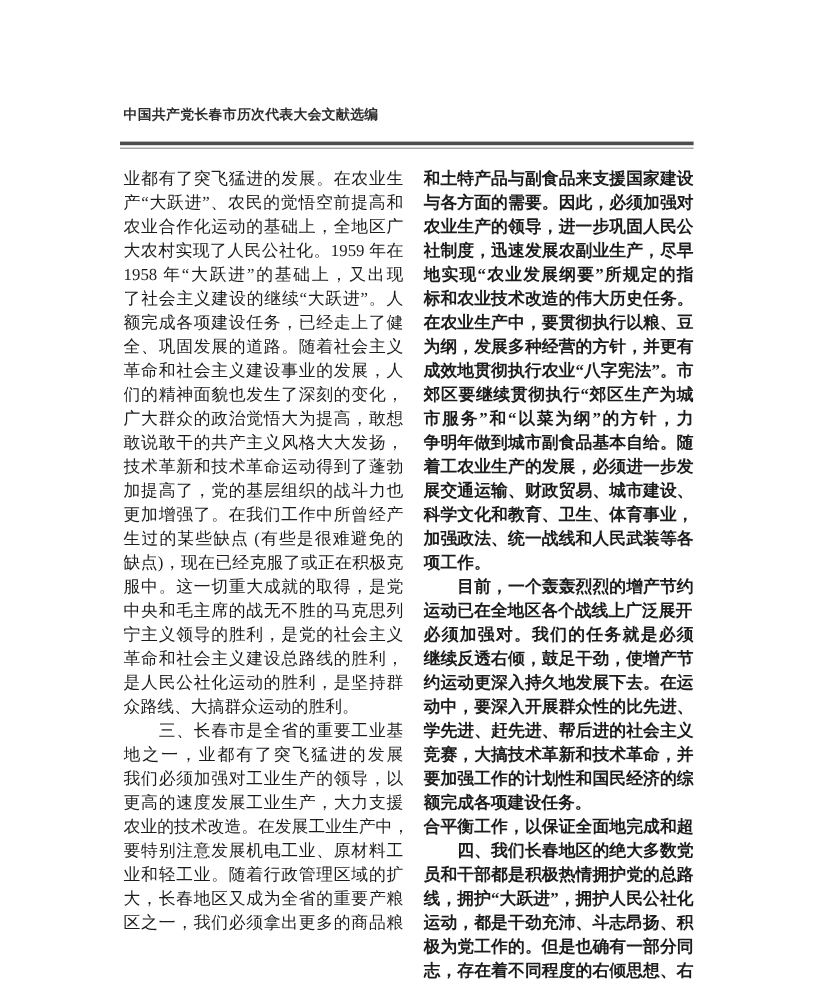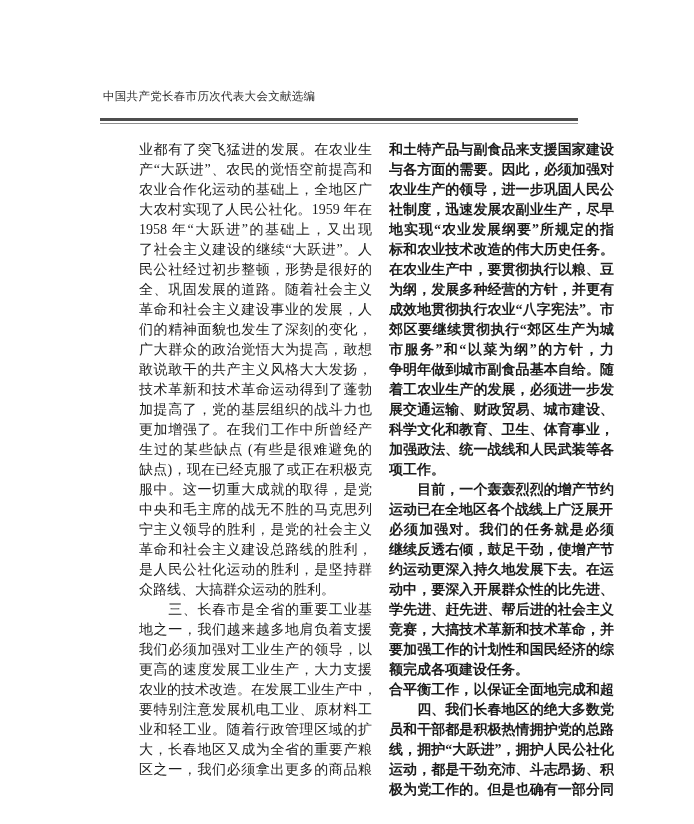--- a/index.html
+++ b/index.html
@@ -17,20 +17,21 @@
   }
   .running-header {
     position: absolute;
     left: 103px;
     top: 89px;
     font-size: 11.5px;
     line-height: 14px;
     letter-spacing: 0.3px;
     color: #2e2e2e;
     white-space: nowrap;
+    font-weight: bold;
   }
   .header-rule {
     position: absolute;
     left: 100px;
     top: 118px;
     width: 478px;
   }
   .rule-thick {
     height: 2.5px;
     background: #4d4d4d;
@@ -44,21 +45,21 @@
     position: absolute;
     left: 103px;
     top: 140px;
     width: 475px;
     display: flex;
     gap: 17px;
   }
   .col {
     color: #1c1c1c;
   }
-  .col-left  { width: 233px; margin-left: 36px; }
+  .col-left  { width: 233px; }
   .col-right { width: 225px; font-weight: bold; }
   .line {
     height: 20px;
     line-height: 20px;
     font-size: 14px;
     white-space: nowrap;
     text-align: justify;
     text-align-last: justify;
     overflow: hidden;
   }
@@ -79,39 +80,39 @@
   </div>
 
   <div class="text-columns">
     <div class="col col-left" id="col-left">
         <div class="line">业都有了突飞猛进的发展。在农业生</div>
         <div class="line">产“大跃进”、农民的觉悟空前提高和</div>
         <div class="line">农业合作化运动的基础上，全地区广</div>
         <div class="line">大农村实现了人民公社化。1959 年在</div>
         <div class="line">1958 年“大跃进”的基础上，又出现</div>
         <div class="line">了社会主义建设的继续“大跃进”。人</div>
-        <div class="line">民公社经过初步整顿，形势是很好的</div>
+        <div class="line">额完成各项建设任务，已经走上了健</div>
         <div class="line">全、巩固发展的道路。随着社会主义</div>
         <div class="line">革命和社会主义建设事业的发展，人</div>
         <div class="line">们的精神面貌也发生了深刻的变化，</div>
         <div class="line">广大群众的政治觉悟大为提高，敢想</div>
         <div class="line">敢说敢干的共产主义风格大大发扬，</div>
         <div class="line">技术革新和技术革命运动得到了蓬勃</div>
         <div class="line">加提高了，党的基层组织的战斗力也</div>
         <div class="line">更加增强了。在我们工作中所曾经产</div>
         <div class="line">生过的某些缺点 (有些是很难避免的</div>
         <div class="line">缺点)，现在已经克服了或正在积极克</div>
         <div class="line">服中。这一切重大成就的取得，是党</div>
         <div class="line">中央和毛主席的战无不胜的马克思列</div>
         <div class="line">宁主义领导的胜利，是党的社会主义</div>
         <div class="line">革命和社会主义建设总路线的胜利，</div>
         <div class="line">是人民公社化运动的胜利，是坚持群</div>
         <div class="line para-end">众路线、大搞群众运动的胜利。</div>
         <div class="line">　　三、长春市是全省的重要工业基</div>
-        <div class="line">地之一，我们越来越多地肩负着支援</div>
+        <div class="line">地之一，业都有了突飞猛进的发展</div>
         <div class="line">我们必须加强对工业生产的领导，以</div>
         <div class="line">更高的速度发展工业生产，大力支援</div>
         <div class="line">农业的技术改造。在发展工业生产中，</div>
         <div class="line">要特别注意发展机电工业、原材料工</div>
         <div class="line">业和轻工业。随着行政管理区域的扩</div>
         <div class="line">大，长春地区又成为全省的重要产粮</div>
         <div class="line">区之一，我们必须拿出更多的商品粮</div>
       </div>
     <div class="col col-right" id="col-right">
         <div class="line">和土特产品与副食品来支援国家建设</div>
@@ -140,16 +141,17 @@
         <div class="line">学先进、赶先进、帮后进的社会主义</div>
         <div class="line">竞赛，大搞技术革新和技术革命，并</div>
         <div class="line">要加强工作的计划性和国民经济的综</div>
         <div class="line para-end">额完成各项建设任务。</div>
         <div class="line">合平衡工作，以保证全面地完成和超</div>
         <div class="line">　　四、我们长春地区的绝大多数党</div>
         <div class="line">员和干部都是积极热情拥护党的总路</div>
         <div class="line">线，拥护“大跃进”，拥护人民公社化</div>
         <div class="line">运动，都是干劲充沛、斗志昂扬、积</div>
         <div class="line">极为党工作的。但是也确有一部分同</div>
+        <div class="line">志，存在着不同程度的右倾思想、右</div>
       </div>
   </div>
 
 </div>
 
 </body></html>

